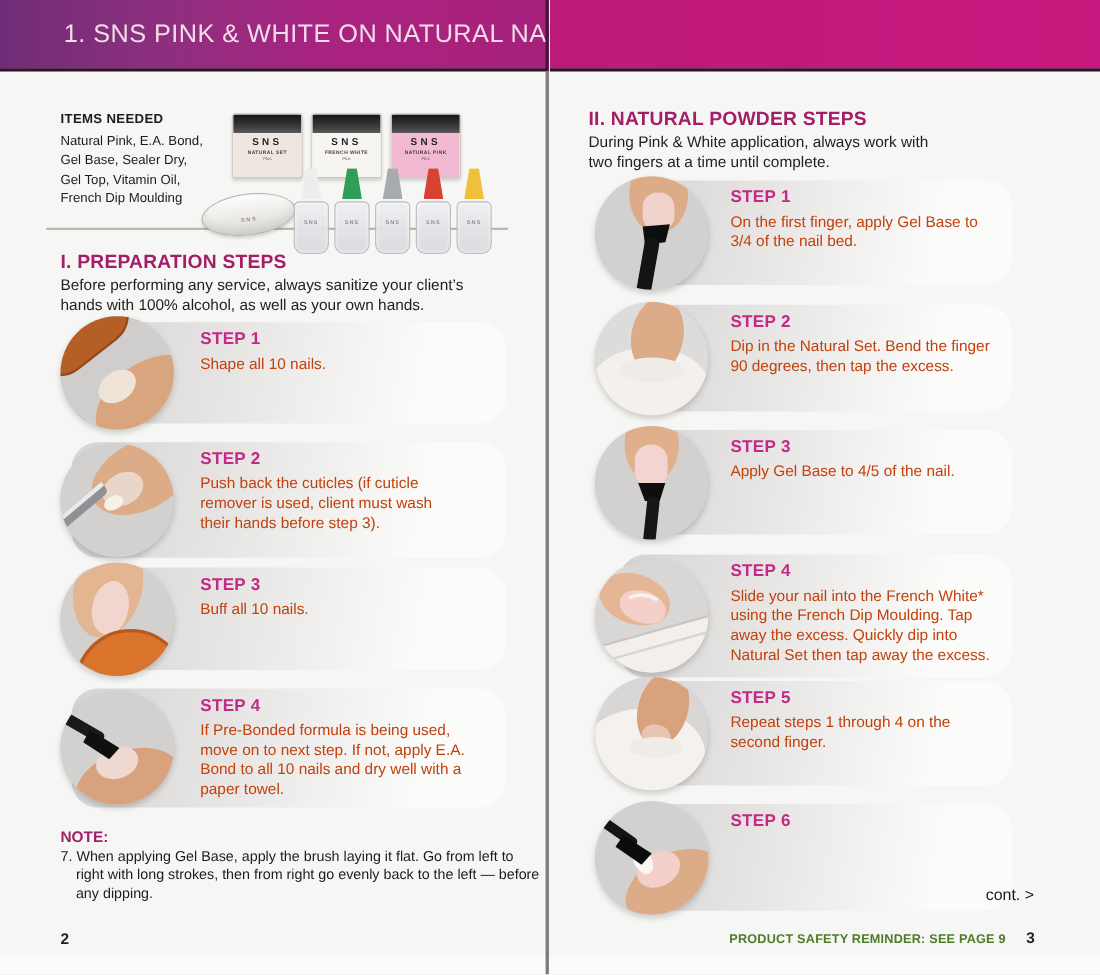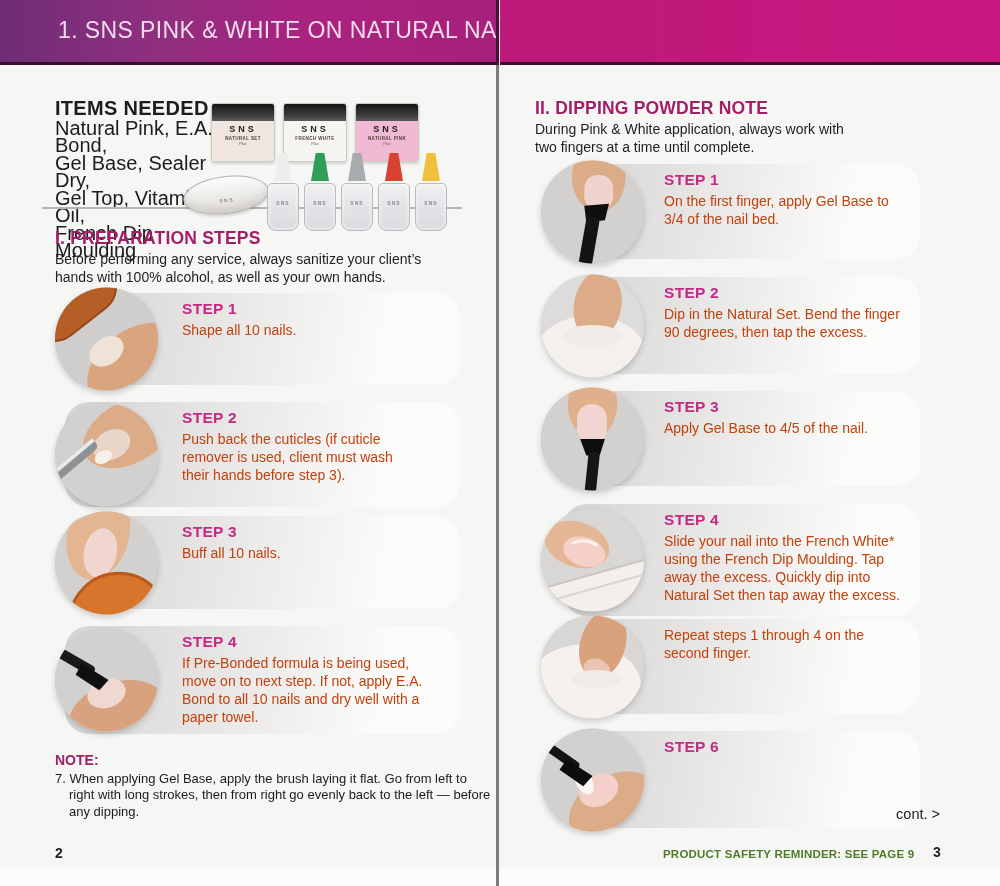--- a/index.html
+++ b/index.html
@@ -12,21 +12,21 @@
   .hdr-right{position:absolute;left:500px;top:0;width:500px;height:62px;
              background:linear-gradient(90deg,#bd1a7b 0%,#c2187c 45%,#c8187f 100%);
              border-bottom:3px solid #350f2c;}
   .hdr-title{position:absolute;left:58px;top:17px;font-size:23px;letter-spacing:.4px;
              color:#f2dcea;font-weight:400;white-space:nowrap;}
   
   .divider-top{position:absolute;left:496px;top:0;width:3px;height:65px;background:#49123a;z-index:30;}
   .divider{position:absolute;left:496px;top:65px;width:3px;height:821px;background:#7c7c7c;z-index:30;}
   .bottom-band{position:absolute;left:0;top:869px;width:1000px;height:17px;background:#fbfbfa;}
   
-  .items{position:absolute;left:55px;top:100px;width:160px;font-size:20px;line-height:17.5px;color:#1c1c1c;}
+  .items{position:absolute;left:55px;top:100px;width:160px;font-size:12px;line-height:17.5px;color:#1c1c1c;}
   .items .ih{font-weight:bold;letter-spacing:.3px;margin-bottom:2px;}
   .rule{position:absolute;left:42px;top:207px;width:420px;height:2px;background:#b7b5b2;}
   .sec-h{position:absolute;font-size:17.5px;font-weight:bold;color:#a21e68;letter-spacing:.2px;}
   #prep-h{left:55px;top:228px;}
   #dip-h{left:535px;top:98px;}
   .sec-intro{position:absolute;font-size:14px;line-height:18px;color:#1e1e1e;}
   #prep-intro{left:55px;top:250px;max-width:404px;}
   #dip-intro{left:535px;top:120px;max-width:322px;}
   .note{position:absolute;left:55px;top:752px;width:436px;font-size:13px;line-height:16.5px;color:#1c1c1c;}
   .note .nh{font-weight:bold;color:#9e2066;font-size:14px;margin-bottom:2px;}
@@ -231,21 +231,21 @@
     </div>
   </div>
 
   <div class="note">
     <div class="nh">NOTE:</div>
     <div class="ni">7. When applying Gel Base, apply the brush laying it flat. Go from left to right with long strokes, then from right go evenly back to the left — before any dipping.</div>
   </div>
 
   <div class="pnum" id="pnum-l">2</div>
 
-  <div class="sec-h" id="dip-h">II. DIPPING POWDER NOTE</div>
+  <div class="sec-h" id="dip-h">II. NATURAL POWDER STEPS</div>
   <div class="sec-intro" id="dip-intro">During Pink &amp; White application, always work with two fingers at a time until complete.</div>
 
   <div class="step rstep" id="r-s1">
     <div class="box"></div>
     <div class="circle">
       <svg viewBox="0 0 100 100">
           <rect width="100" height="100" fill="#d2d1d0"></rect>
         <ellipse cx="56" cy="16" rx="26" ry="34" fill="#dcab87"></ellipse>
         <rect x="42" y="14" width="28" height="34" rx="13" fill="#f0d3cc"></rect>
         <path d="M42 44 L66 42 L62 58 L44 60 Z" fill="#0e0e0e"></path>
@@ -315,20 +315,21 @@
     <div class="circle">
       <svg viewBox="0 0 100 100">
           <rect width="100" height="100" fill="#d8d7d5"></rect>
         <ellipse cx="42" cy="68" rx="55" ry="40" fill="#f4f1ee"></ellipse>
         <ellipse cx="60" cy="28" rx="22" ry="34" transform="rotate(16 60 28)" fill="#d8a27d"></ellipse>
         <ellipse cx="54" cy="52" rx="13" ry="10" transform="rotate(16 54 52)" fill="#e9c4b4"></ellipse>
         <ellipse cx="54" cy="62" rx="24" ry="9" fill="#efece8"></ellipse>
         </svg>
     </div>
     <div class="stext">
+      <div class="slabel">STEP 5</div>
       <div class="sbody">Repeat steps 1 through 4 on the second finger.</div>
     </div>
   </div>
 
   <div class="step rstep" id="r-s6">
     <div class="box"></div>
     <div class="circle">
       <svg viewBox="0 0 100 100">
           <rect width="100" height="100" fill="#d2d1d0"></rect>
         <ellipse cx="70" cy="76" rx="46" ry="30" transform="rotate(-28 70 76)" fill="#dcab87"></ellipse>

